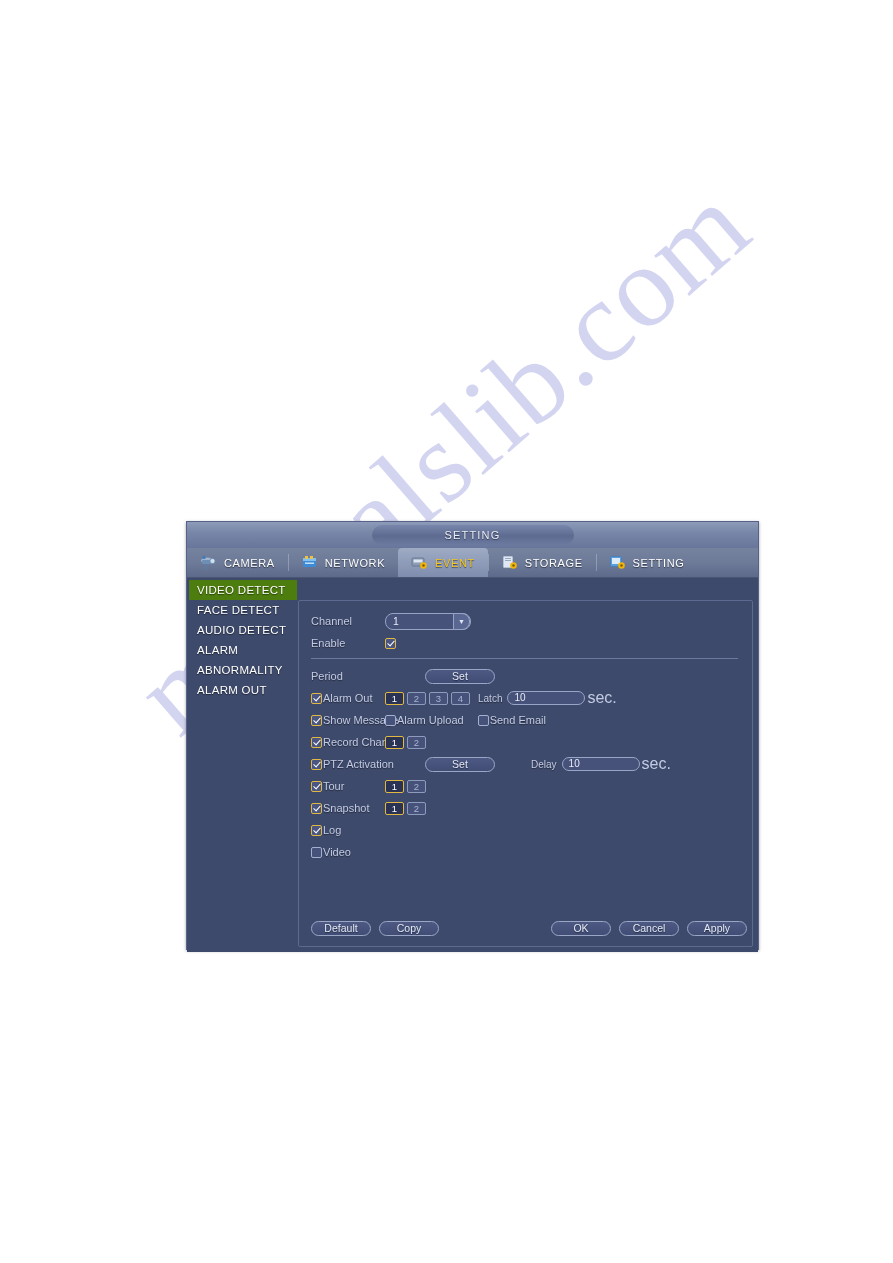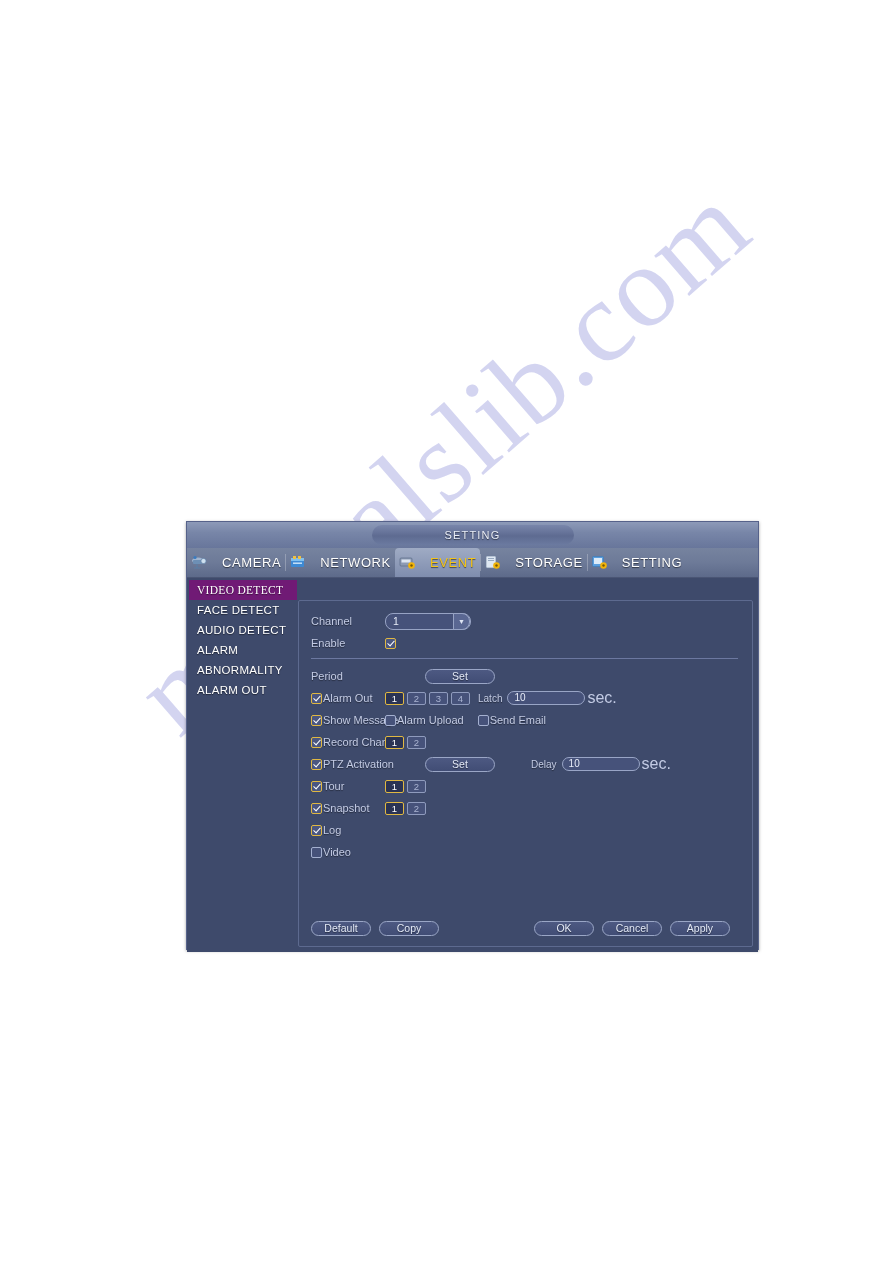--- a/index.html
+++ b/index.html
@@ -80,23 +80,23 @@
     height: 29px;
     background: linear-gradient(to bottom, #76839f 0%, #6d7a98 50%, #5d6a8a 100%);
     display: flex;
     align-items: stretch;
     position: relative;
     border-bottom: 1px solid #4a5574;
   }
   .nav-item {
     display: flex;
     align-items: center;
-    gap: 14px;
-    padding: 0 4px;
-    font-size: 13px;
+    gap: 7px;
+    padding: 0 13px;
+    font-size: 11px;
     letter-spacing: .6px;
     color: #ffffff;
     text-shadow: 0 1px 1px rgba(0,0,0,.55);
     position: relative;
     cursor: pointer;
   }
   .nav-item + .nav-item::before {
     content: "";
     position: absolute;
     left: 0; top: 6px; bottom: 6px;
@@ -135,23 +135,22 @@
     line-height: 20px;
     padding-left: 8px;
     font-size: 11.5px;
     letter-spacing: .3px;
     color: #ffffff;
     text-shadow: 0 1px 1px rgba(0,0,0,.5);
     cursor: pointer;
     white-space: nowrap;
   }
   .side-item.active {
-    background: #701a75;
+    background: #4d7c0f;
     color: #ffffff;
-    font-family: Liberation Serif, serif;
   }
 
   
   .content {
     flex: 1;
     margin: 0 1px 1px 1px;
     position: relative;
     background: #3e4a6b;
   }
 
@@ -346,21 +345,21 @@
     font-size: 10px;
     color: #c3cbe4;
     margin: 0 5px 0 8px;
     text-shadow: 0 1px 1px rgba(0,0,0,.45);
   }
 
   
   .btnbar {
     position: absolute;
     left: 12px;
-    right: 22px;
+    right: 5px;
     bottom: 10px;
     display: flex;
     align-items: center;
   }
   .btn-wide {
     width: 60px;
     height: 15px;
     margin-right: 8px;
   }
   .btnbar .right-group {

